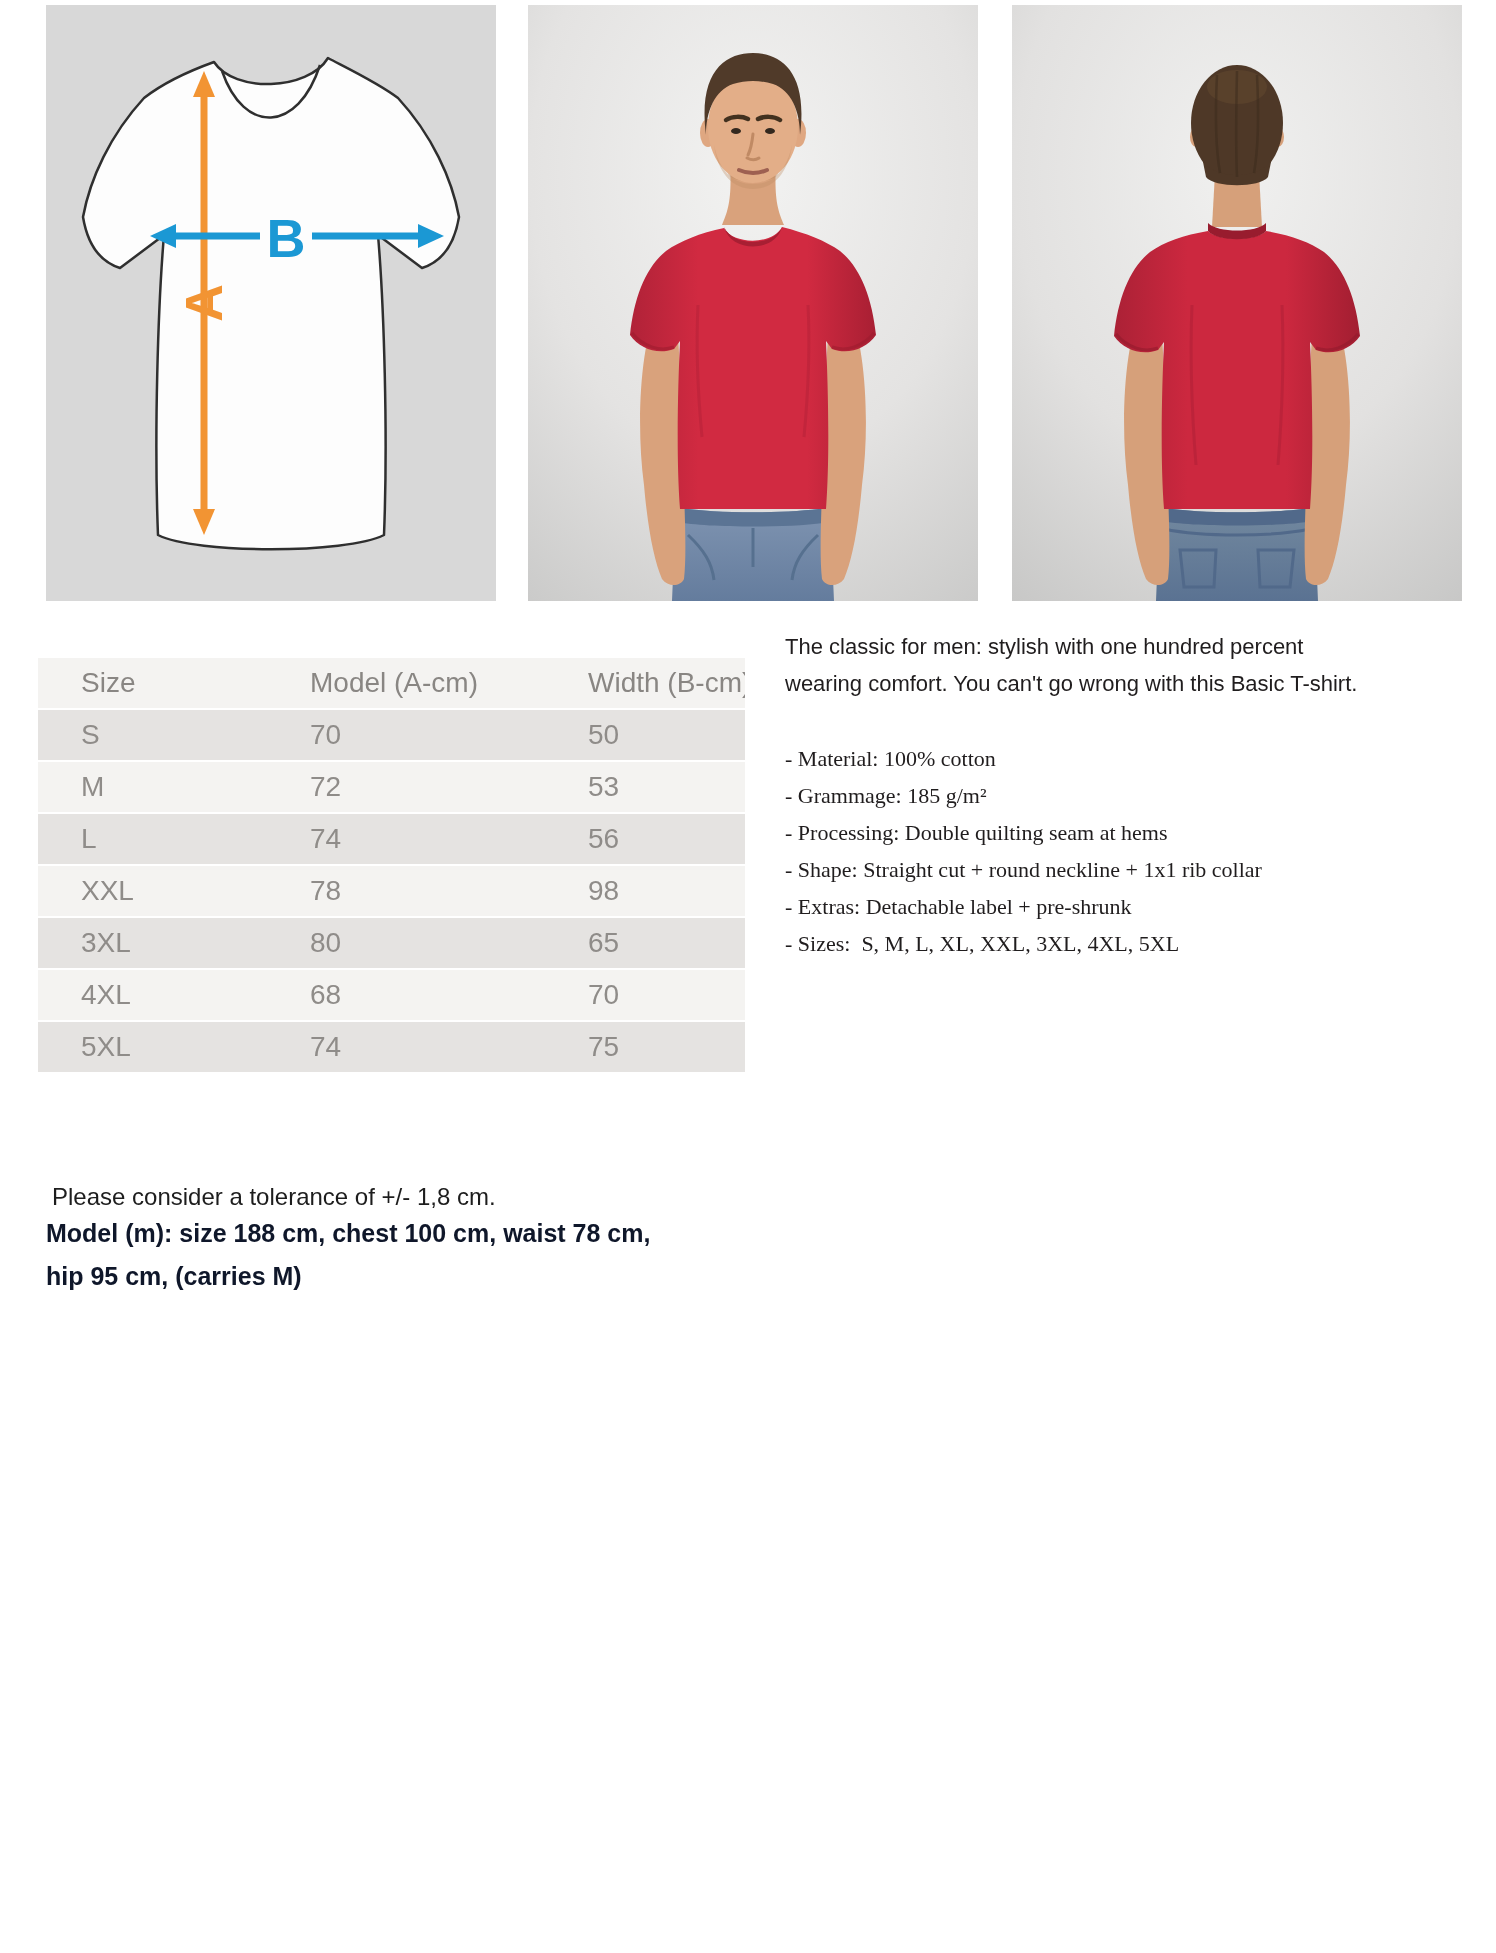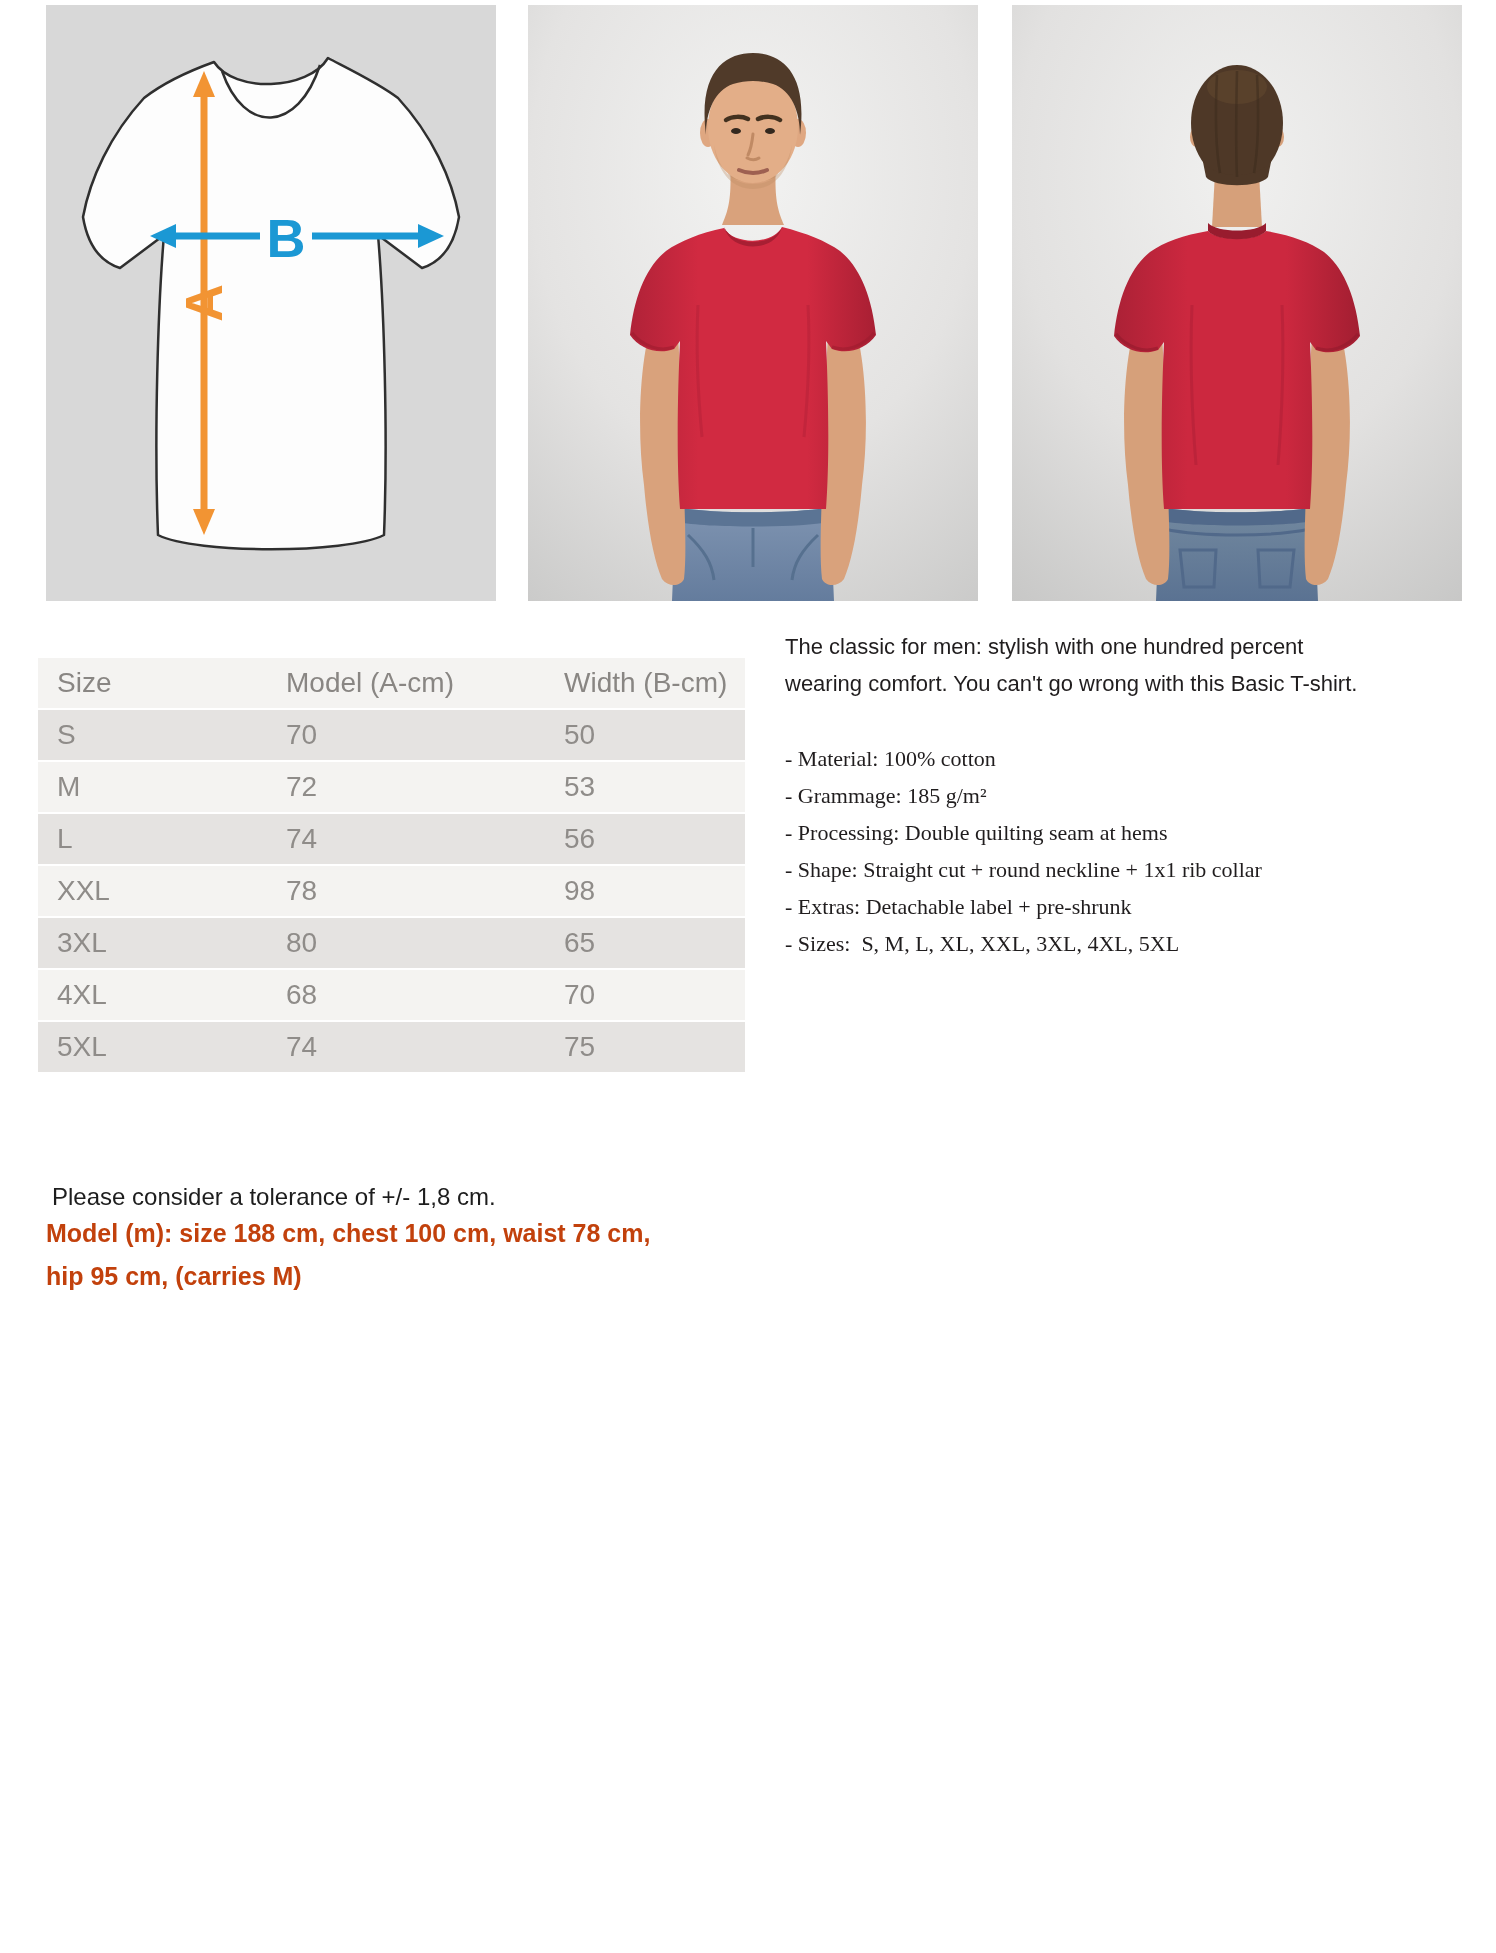--- a/index.html
+++ b/index.html
@@ -16,21 +16,21 @@
   
   #size-table{
     position:absolute;left:38px;top:658px;width:707px;
     border-collapse:collapse;table-layout:fixed;
     font-size:28px;color:#8f8c89;
   }
   #size-table col.c1{width:229px;}
   #size-table col.c2{width:278px;}
   #size-table col.c3{width:200px;}
   #size-table th,#size-table td{
-    height:50px;padding:0 0 0 19px;text-align:left;font-weight:400;
+    height:50px;padding:0 0 0 43px;text-align:left;font-weight:400;
     border-bottom:2px solid #ffffff;white-space:nowrap;overflow:hidden;
   }
   #size-table thead th{background:#f4f3f1;color:#898683;}
   #size-table tbody tr:nth-child(odd) td{background:#e5e3e1;}
   #size-table tbody tr:nth-child(even) td{background:#f4f3f1;}
 
   
   #description{
     position:absolute;left:785px;top:628px;width:680px;
     font-size:22px;line-height:37px;color:#201d1e;
@@ -38,21 +38,21 @@
   #description .intro{width:600px;margin:0 0 38px 0;}
   #description .spec-line{white-space:pre-wrap;font-family:Liberation Serif, serif;}
 
   
   #tolerance-note{
     position:absolute;left:52px;top:1182px;
     font-size:24px;line-height:30px;color:#1d1d1d;
   }
   #model-note{
     position:absolute;left:46px;top:1212px;width:620px;
-    font-size:25px;line-height:43px;font-weight:700;color:#c2410c;
+    font-size:25px;line-height:43px;font-weight:700;color:#0f172a;
   }
 </style>
 </head>
 <body>
 
 <div class="panel" id="panel-diagram">
   <svg viewBox="0 0 450 596">
 
     <path d="M168,57 C143,66 116,79 98,93 C64,130 44,174 37,212 C42,242 55,257 74,263 L118,230
          C112,300 108,430 112,530 C150,549 300,549 338,530 C342,430 338,300 332,230 L376,263

